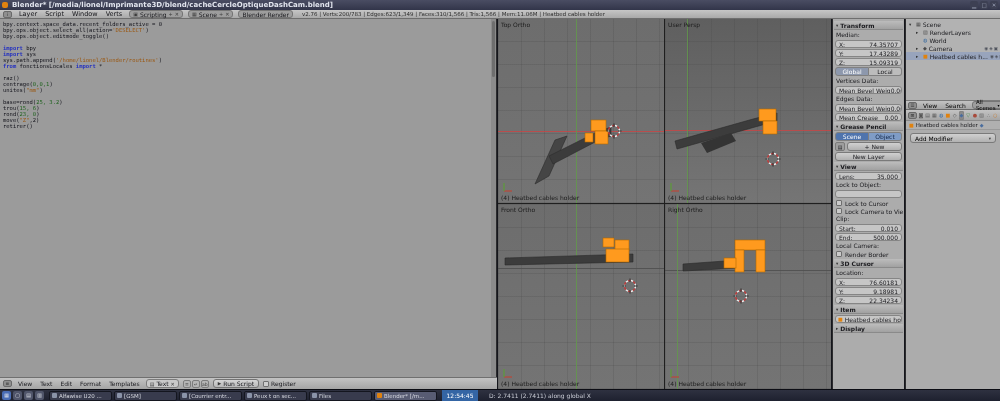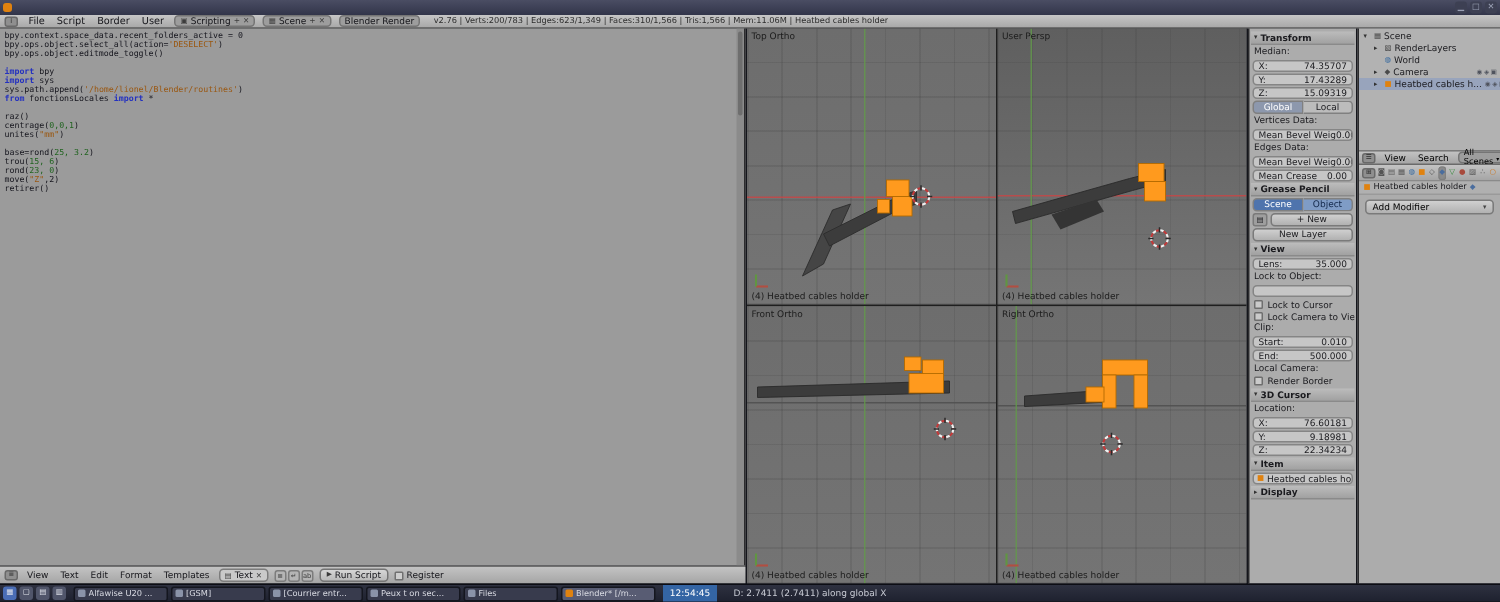--- a/index.html
+++ b/index.html
@@ -111,34 +111,35 @@
 .tb-wico{width:5px;height:5px;background:#8a93a8;border-radius:1px;flex:none}
 .tb-wlab{font-size:5.5px;color:#d8dae2;white-space:nowrap;overflow:hidden}
 #tb-clock{width:36px;height:12px;background:#3465a4;color:#fff;font-size:6px;line-height:12px;text-align:center;margin-left:3px;flex:none}
 #tb-status{font-size:6px;color:#c8cbd4;margin-left:9px;white-space:nowrap}
 </style>
 </head>
 <body>
 
 <div class="abs" id="titlebar">
   <div class="abs" id="app-icon"></div>
+  <div class="abs" id="title-text">Blender* [/media/lionel/Imprimante3D/blend/cacheCercleOptiqueDashCam.blend]</div>
   <div class="abs" id="winbtns">
     <span class="winbtn">▁</span>
     <span class="winbtn">□</span>
     <span class="winbtn">✕</span>
   </div>
 </div>
 
 <div class="abs" id="menubar">
   <span class="ed-icon">i</span>
   <span id="mb-menus" style="display:flex;gap:4px">
-      <span class="mb-item">File</span>
+      <span class="mb-item">Layer</span>
       <span class="mb-item">Script</span>
-      <span class="mb-item">Border</span>
-      <span class="mb-item">User</span>
+      <span class="mb-item">Window</span>
+      <span class="mb-item">Verts</span>
     </span>
   <span class="mb-sel">
     <span class="mini">▣</span>
     <span>Scripting</span>
     <span class="mini">+</span>
     <span class="mini">✕</span>
   </span>
   <span class="mb-sel">
     <span class="mini">▦</span>
     <span>Scene</span>

